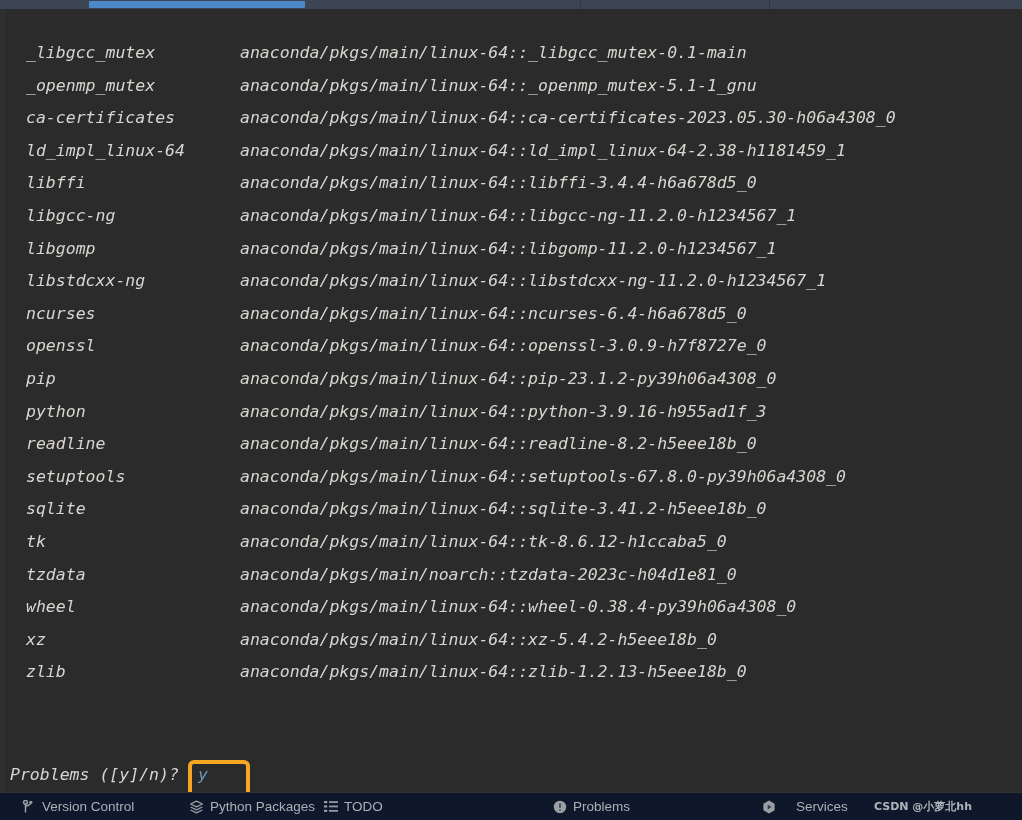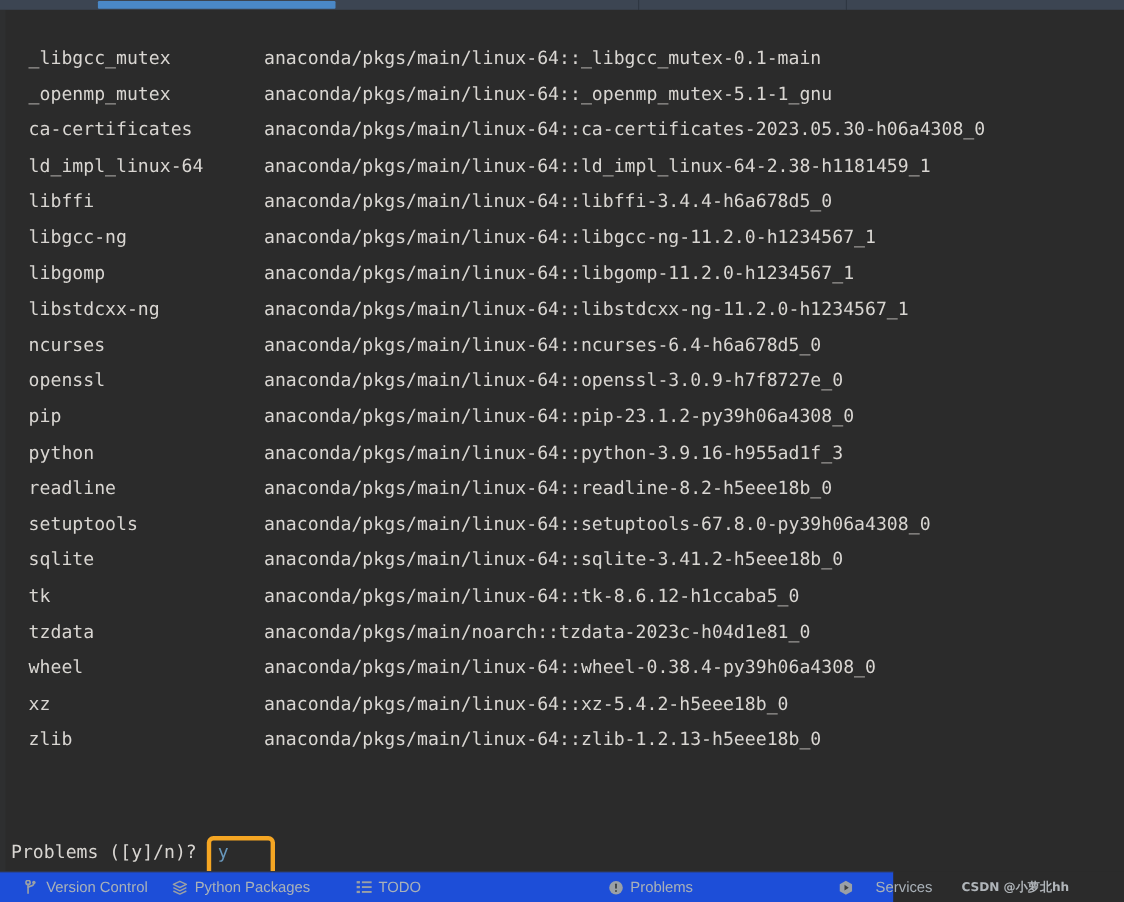--- a/index.html
+++ b/index.html
@@ -50,20 +50,21 @@
 
   
   #terminal {
     position: absolute;
     left: 0;
     top: 9px;
     width: 1022px;
     height: 783px;
     background: #2b2b2b;
     overflow: hidden;
+    font-style: italic;
   }
   #terminal-gutter {
     position: absolute;
     left: 0; top: 0;
     width: 5px;
     height: 783px;
     background: #313335;
     opacity: .55;
   }
   #terminal-body {
@@ -133,23 +134,23 @@
     box-sizing: border-box;
     background: transparent;
     pointer-events: none;
   }
 
   
   #statusbar {
     position: absolute;
     left: 0;
     top: 792px;
-    width: 812px;
+    width: 1022px;
     height: 28px;
-    background: #1d4ed8;
+    background: #0f172a;
     border-top: 1px solid #323232;
     box-sizing: border-box;
     padding-left: 12px;
   }
   .sb-item {
     position: absolute;
     top: 0;
     height: 27px;
     display: flex;
     align-items: center;
@@ -221,21 +222,21 @@
             <g fill="none" stroke="#9aa0a6" stroke-width="1.5">
               <path d="M3.5 12.5V3.2"></path>
               <path d="M3.5 7.2c0-2 5-1.3 5-3.6"></path>
             </g>
             <circle cx="3.5" cy="2.3" r="1.9" fill="none" stroke="#9aa0a6" stroke-width="1.5"></circle>
             <circle cx="8.8" cy="2.3" r="1.6" fill="#9aa0a6"></circle>
           </svg>
         </span>
         <span>Version Control</span>
       </div>
-      <div class="sb-item" style="left: 149px;">
+      <div class="sb-item" style="left: 182px;">
         <span class="sb-ico">
           <svg width="15" height="14" viewBox="0 0 15 14">
             <g fill="none" stroke="#9aa0a6" stroke-width="1.3" stroke-linejoin="round">
               <path d="M7.5 1.2 13.4 4 7.5 6.8 1.6 4z"></path>
               <path d="M1.6 7 7.5 9.8 13.4 7"></path>
               <path d="M1.6 10 7.5 12.8 13.4 10"></path>
             </g>
           </svg>
         </span>
         <span>Python Packages</span>

